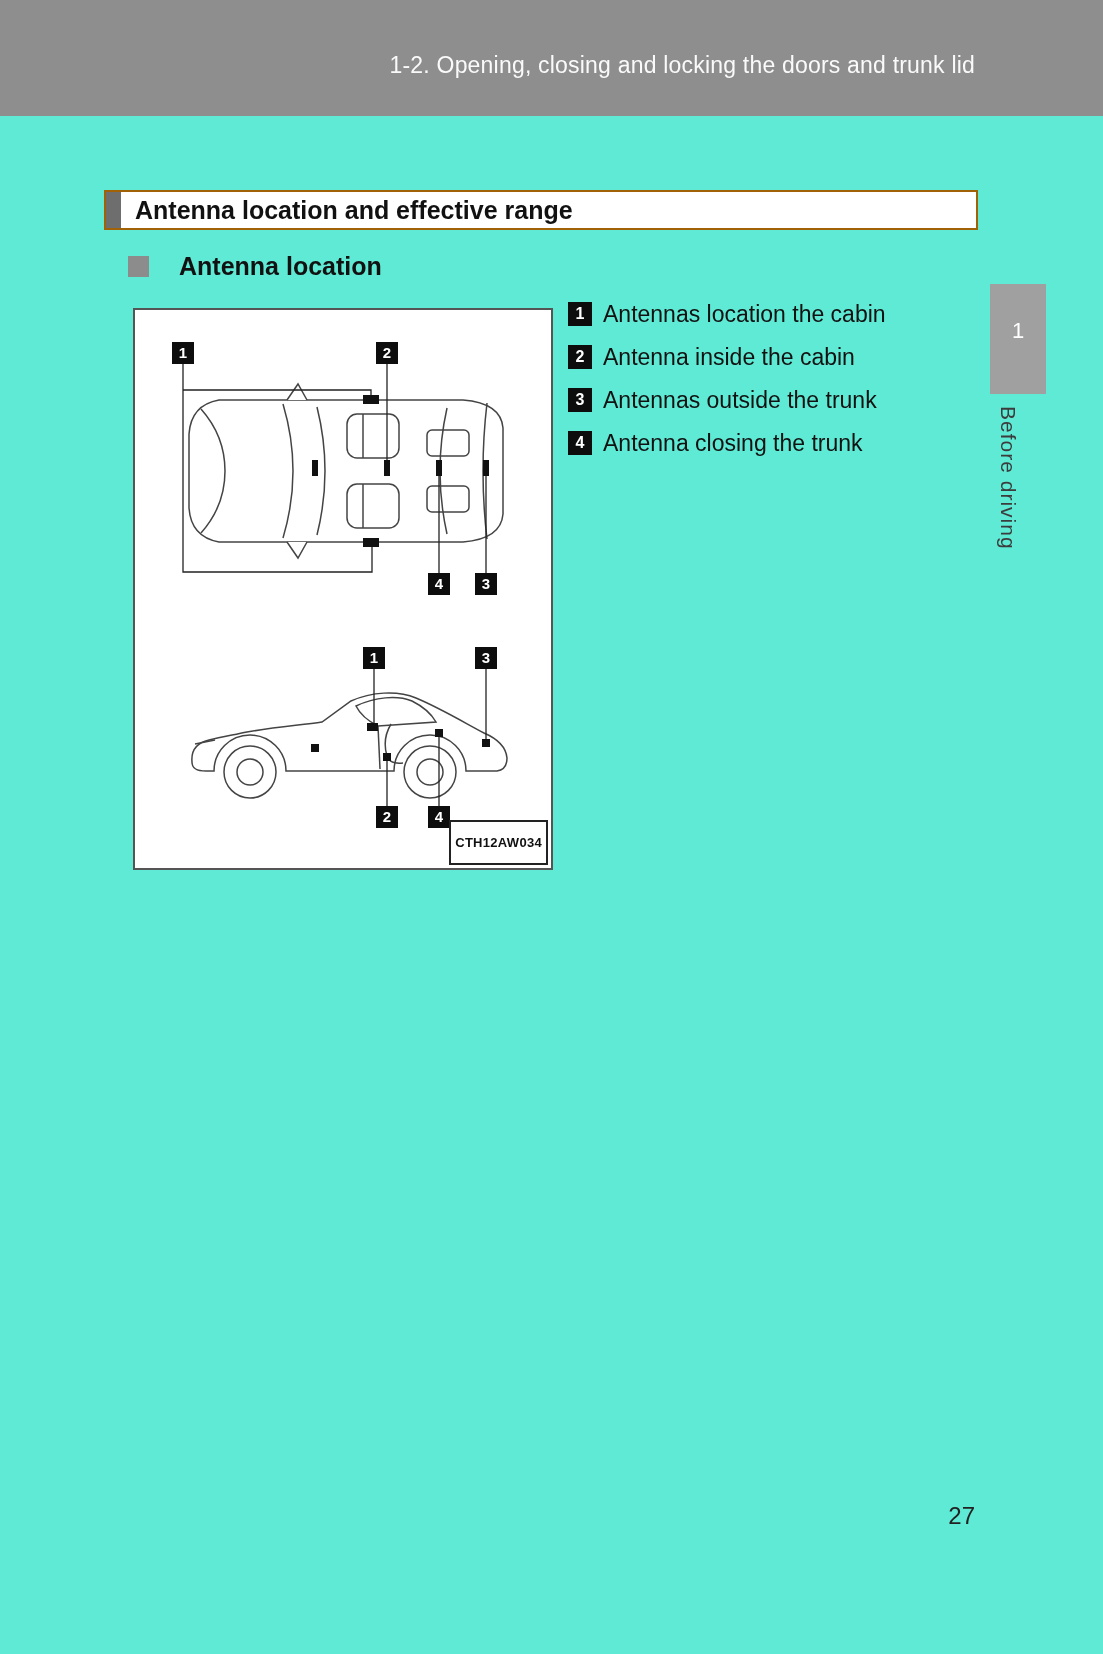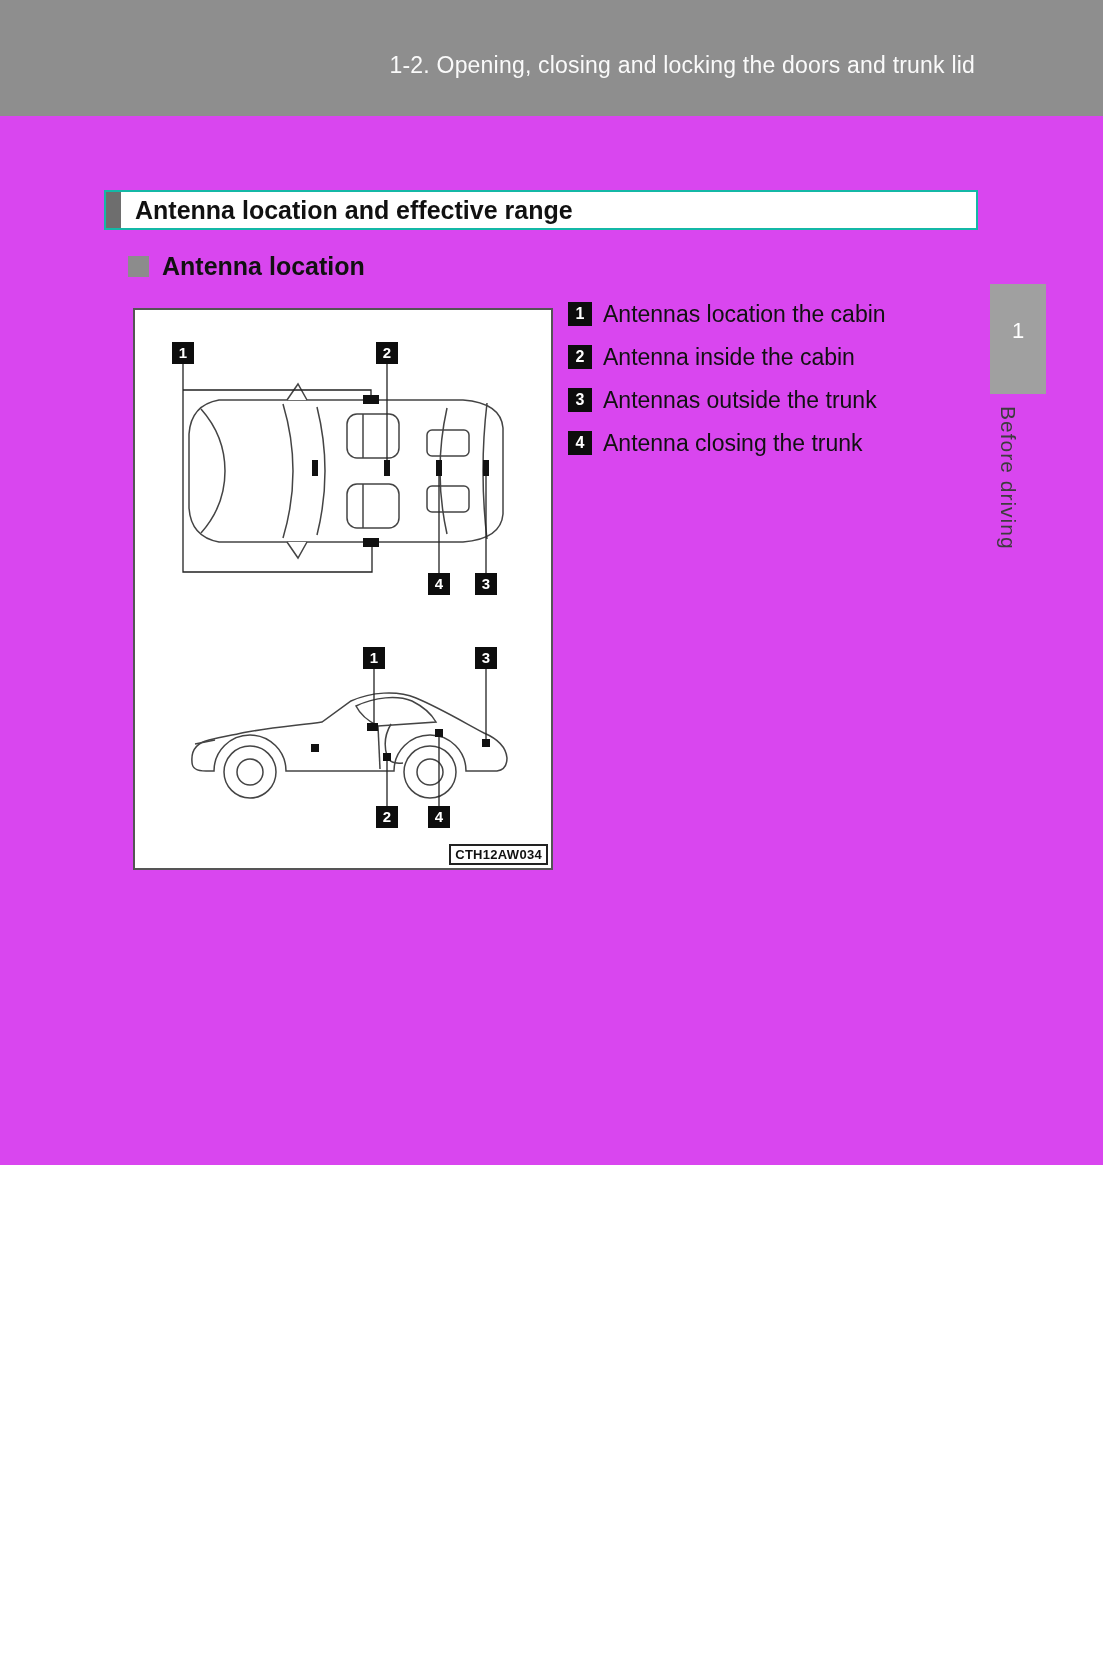--- a/index.html
+++ b/index.html
@@ -1,56 +1,56 @@
 <!DOCTYPE html>
 <html><head>
 <meta charset="utf-8">
 <style>
   html,body { margin:0; padding:0; background:#fff; }
   .page {
     position: relative;
     width: 1103px;
-    height: 1165px;
-    background: #d946ef;
+    height: 1654px;
+    background: #5eead4;
     font-family: "Liberation Sans", sans-serif;
     overflow: hidden;
   }
   
   .topbar {
     position: absolute; top:0; left:0;
     width: 1103px; height: 116px;
     background: #8e8e8e;
   }
   .topbar-text {
     position: absolute; right: 128px; top: 52px;
     font-size: 23px; color: #fafafa; letter-spacing: .2px;
     white-space: nowrap;
   }
   
   .section-box {
     position: absolute; left: 104px; top: 190px;
     width: 874px; height: 40px;
-    border: 2px solid #14b8a6;
+    border: 2px solid #a16207;
     box-sizing: border-box;
     background: #fff;
     text-align: center;
   }
   .section-accent {
     position: absolute; left: 0; top: 0; bottom: 0;
     width: 15px; background: #6e6e6e;
   }
   .section-title {
     position: absolute; left: 29px; top: 0;
     font-size: 25px; font-weight: bold; color: #111;
     line-height: 36px; white-space: nowrap;
   }
   
   .subsection {
     position: absolute; left: 128px; top: 252px;
-    display: flex; align-items: center; gap: 13px;
+    display: flex; align-items: center; gap: 30px;
   }
   .bullet-square {
     width: 21px; height: 21px; background: #8c8c8c; flex: 0 0 auto;
   }
   .subsection-title {
     font-size: 25px; font-weight: bold; color: #111; white-space: nowrap;
   }
   
   .figure {
     position: absolute; left: 133px; top: 308px;
@@ -63,21 +63,21 @@
   .fig-badge {
     position: absolute;
     width: 22px; height: 22px;
     background: #0d0d0d; color: #fff;
     font-size: 15px; font-weight: bold;
     line-height: 22px; text-align: center;
   }
   .fig-code {
     position: absolute; right: 3px; bottom: 3px;
     font-size: 13px; font-weight: bold; color: #111;
-    border: 2px solid #222; padding: 1px 4px;
+    border: 2px solid #222; padding: 13px 4px;
     background: #fff; letter-spacing: .3px;
   }
   
   .legend {
     position: absolute; left: 568px; top: 302px;
   }
   .legend-item {
     display: flex; align-items: flex-start; gap: 11px;
     margin-bottom: 18px;
   }

